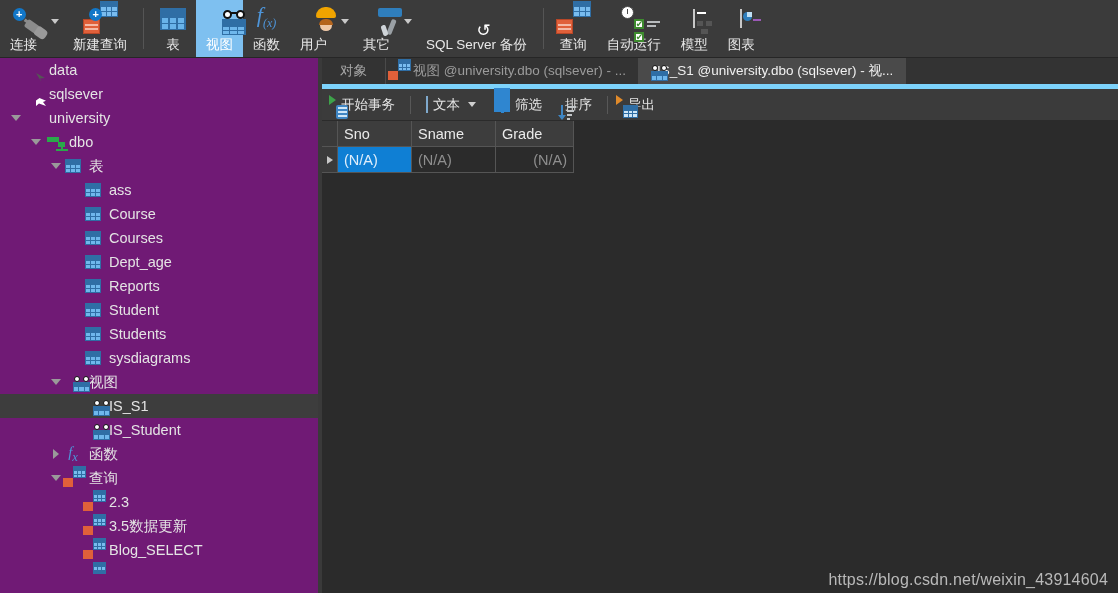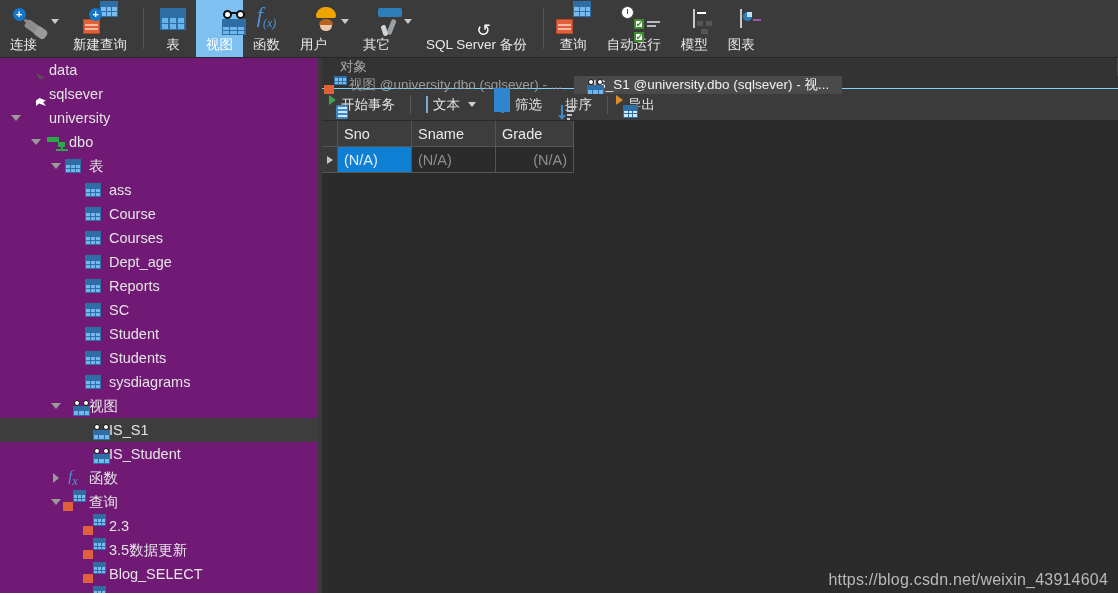--- a/index.html
+++ b/index.html
@@ -202,21 +202,21 @@
     background:#555; clip-path: polygon(0 0, 100% 55%, 45% 60%, 60% 100%);}
   .si-sql { width:16px; height:16px; background:#e8a020; border-radius:2px; position:relative; }
   .si-sql::after{content:"";position:absolute;left:3px;top:4px;width:10px;height:8px;
     background:#fff; clip-path: polygon(0 30%,35% 0,100% 35%,70% 50%,100% 100%,30% 70%,0 100%);}
 
   
   .pane { position: absolute; left: 322px; top: 58px; width: 796px; height: 535px;
     background: #2b2b2b; }
 
   .tabbar { display: flex; align-items: stretch; height: 31px; background: #333333;
-    border-bottom: 1px solid #7dd3fc; flex-direction: column; }
+    border-bottom: 5px solid #7dd3fc; }
   .obj-tab { display:flex; align-items:center; padding: 0 18px; font-size: 13.5px;
     color: #a9a9a9; border-right: 1px solid #4a4a4a; cursor: default; }
   .dtab { display:flex; align-items:center; gap: 6px; padding: 0 12px;
     font-size: 13.5px; color: #9b9b9b; border-right: 1px solid #4a4a4a;
     max-width: 300px; white-space: nowrap; overflow: hidden; cursor: default; }
   .dtab.active { background: #4a4a4a; color: #f0f0f0; }
 
   .gridbar { display:flex; align-items:center; height: 32px; background: #3b3b3b;
     border-bottom: 1px solid #2b2b2b; padding-left: 6px; gap: 2px; }
   .gb-btn { display:flex; align-items:center; gap:5px; padding: 0 8px; height: 26px;
@@ -584,40 +584,20 @@
               <span></span>
               <span></span>
               <span></span>
               <span></span>
               <span></span>
               <span></span>
               <span></span>
             </span>
           </span>
         </div>
-        <div class="tl">SC</div>
-      </div>
-      <div class="tree-row">
-        <div style="width: 68px; flex: 0 0 68px;"></div>
-        <div class="tw"></div>
-        <div class="ti">
-          <span>
-            <span class="si-grid">
-              <span></span>
-              <span></span>
-              <span></span>
-              <span></span>
-              <span></span>
-              <span></span>
-              <span></span>
-              <span></span>
-              <span></span>
-            </span>
-          </span>
-        </div>
         <div class="tl">Student</div>
       </div>
       <div class="tree-row">
         <div style="width: 68px; flex: 0 0 68px;"></div>
         <div class="tw"></div>
         <div class="ti">
           <span>
             <span class="si-grid">
               <span></span>
               <span></span>

